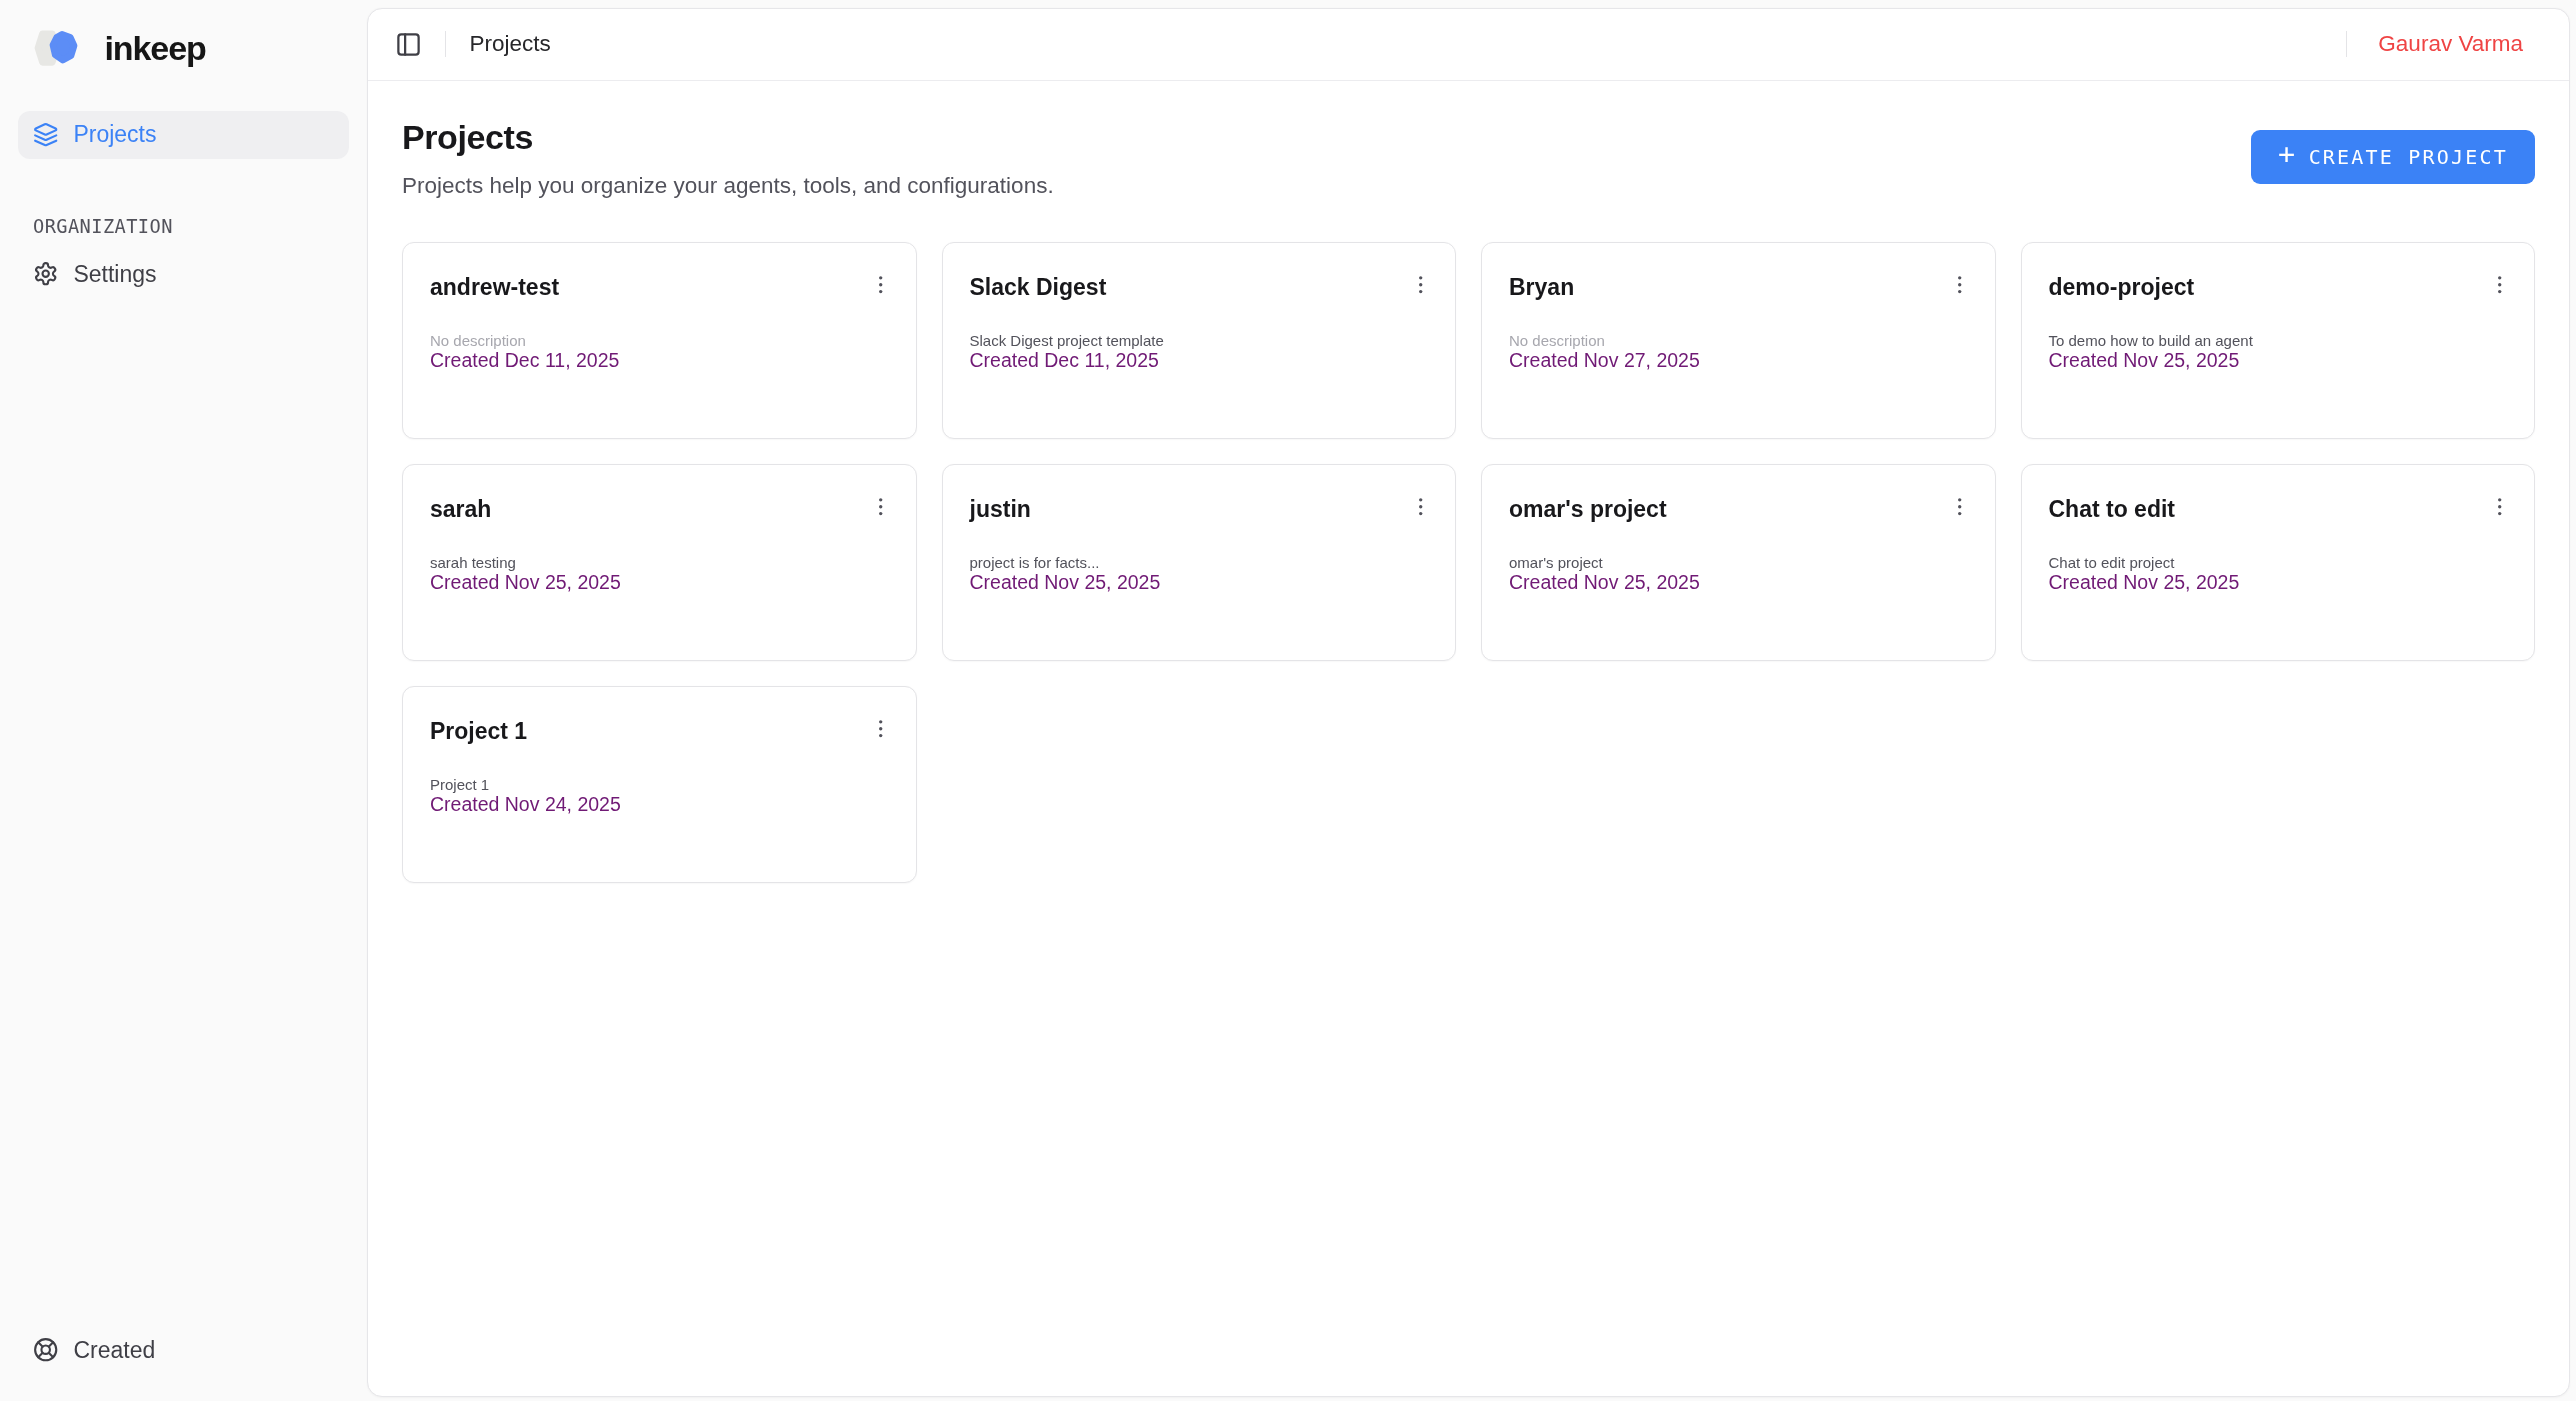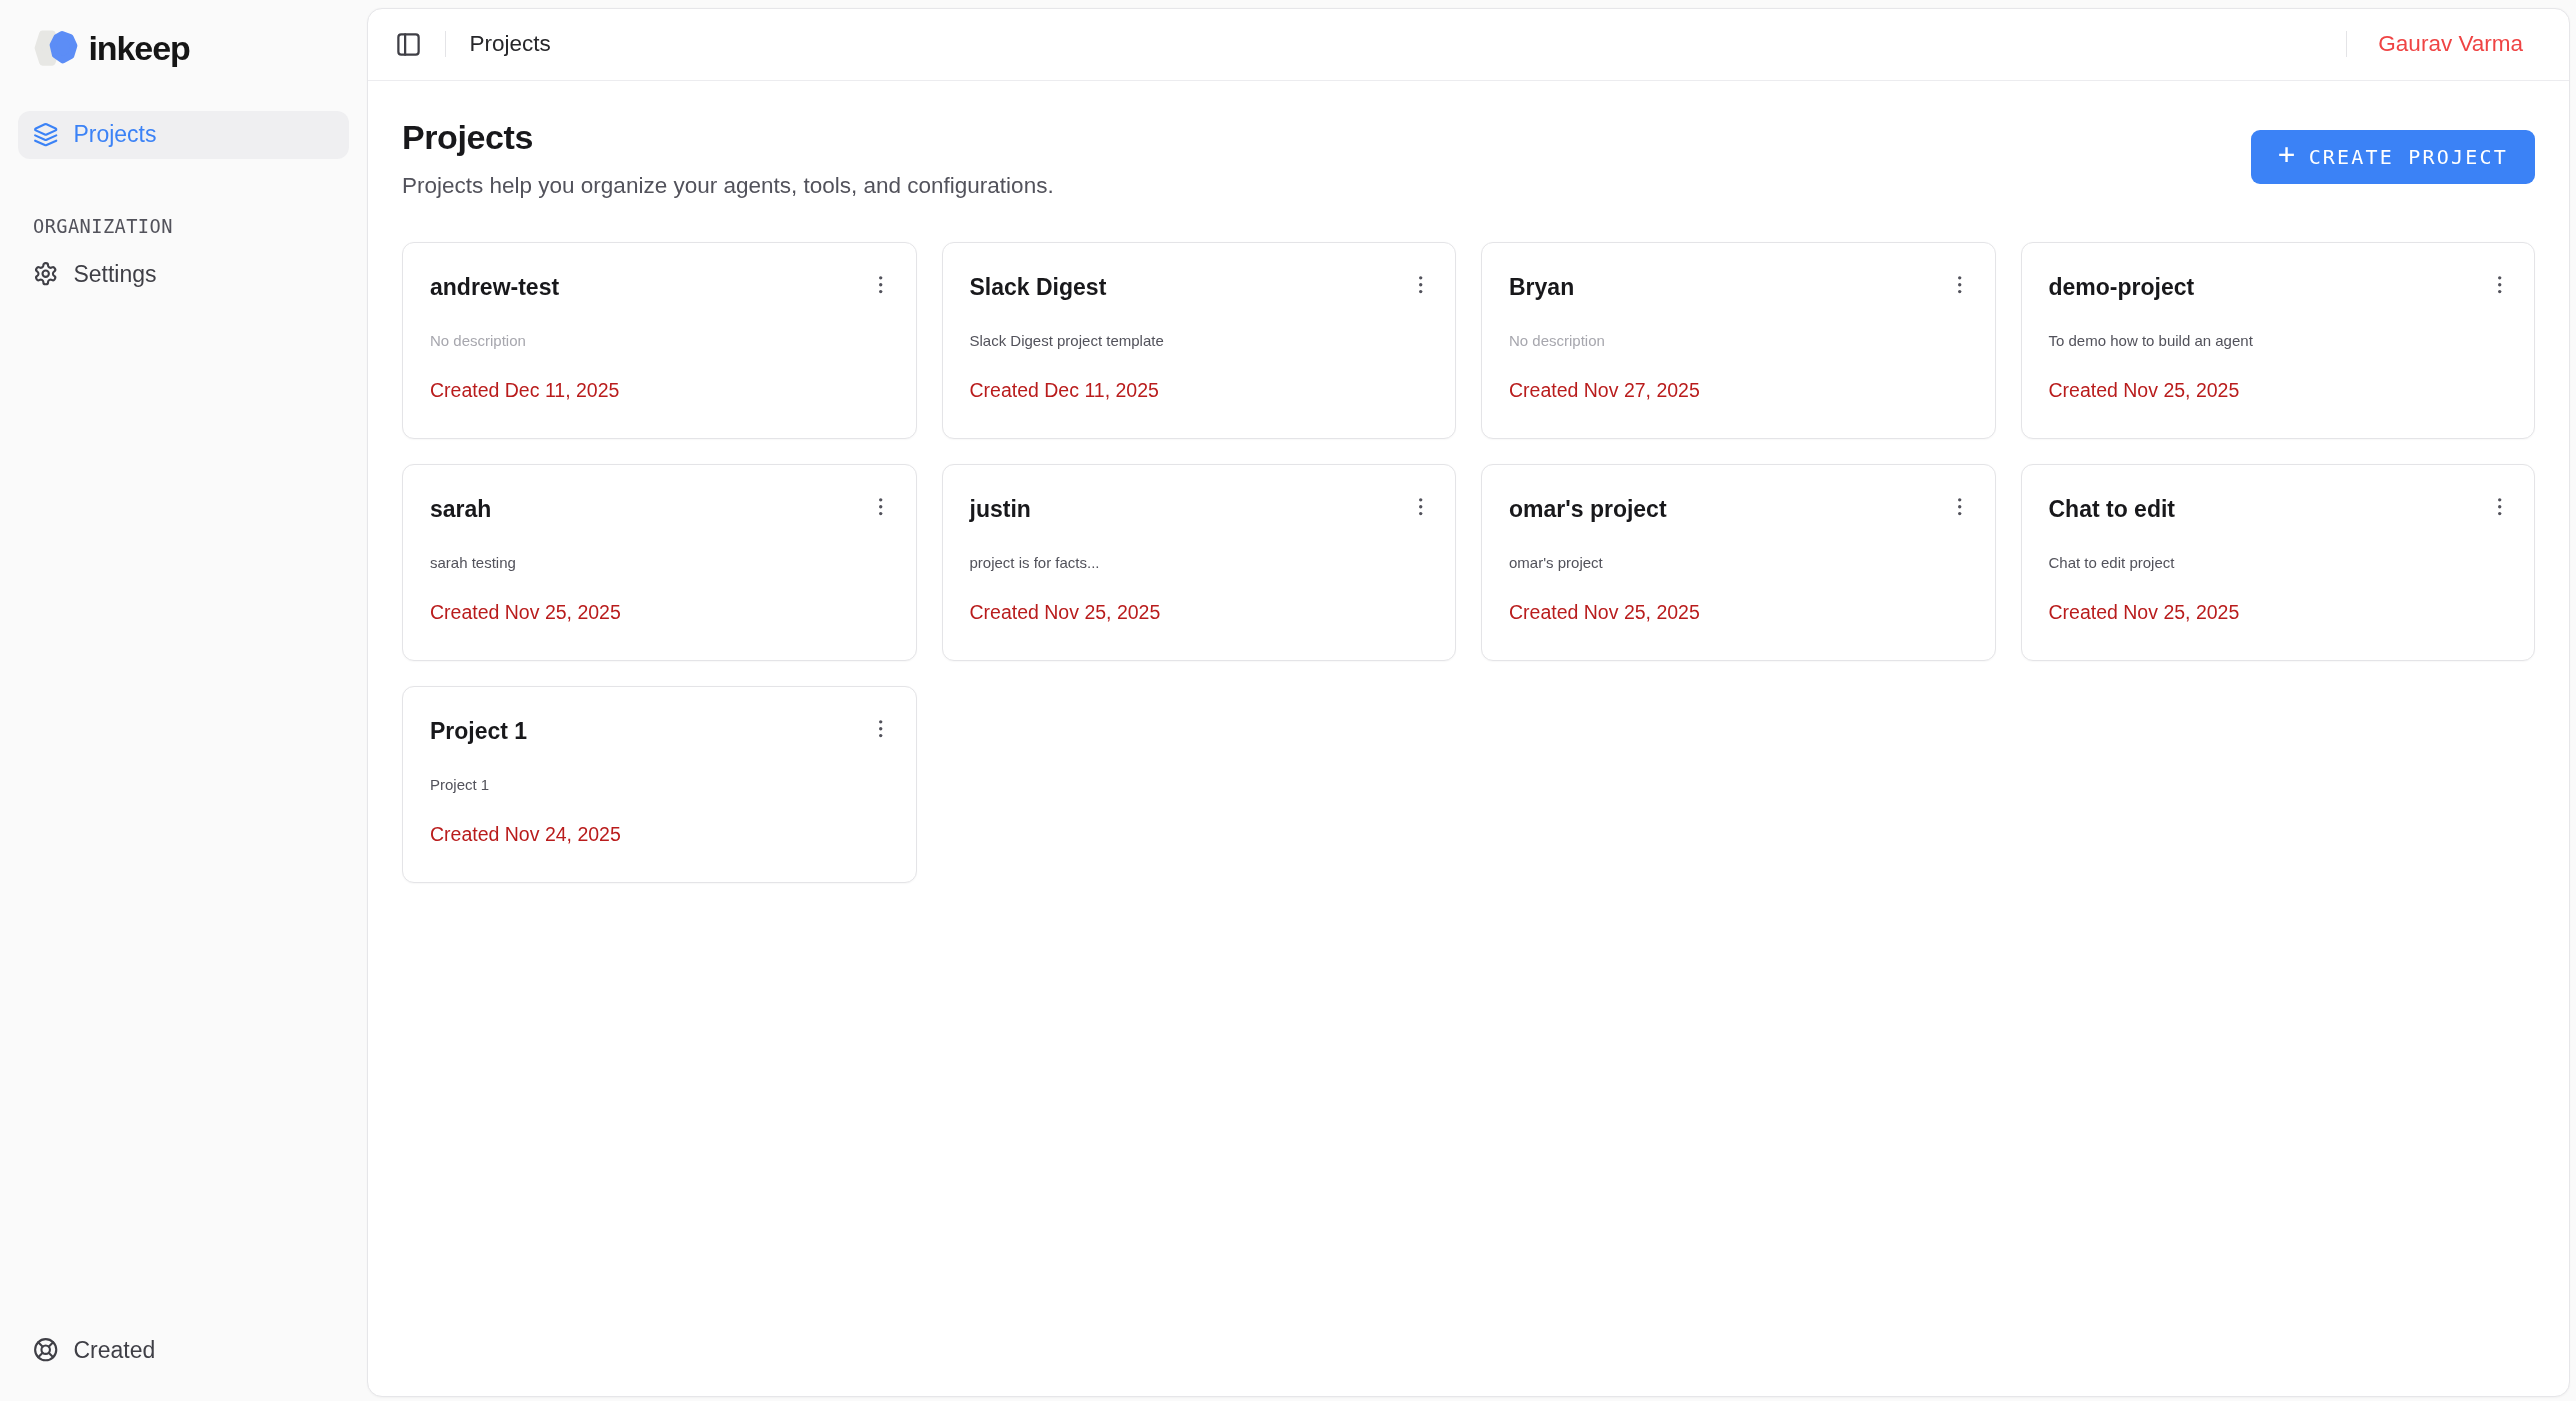--- a/index.html
+++ b/index.html
@@ -11,21 +11,21 @@
     position:relative;
   }
 
   
   .sidebar {
     position:absolute; left:0; top:0; bottom:0; width:367px;
     display:flex; flex-direction:column;
     padding:22.5px 18px 27px 18px;
     background:#fafafa;
   }
-  .logo-row { display:flex; align-items:center; gap:9px; padding:6px 0 0 13.5px; }
+  .logo-row { display:flex; align-items:center; gap:25px; padding:6px 0 0 13.5px; }
   .logo-mark { width:48px; height:36px; flex:0 0 auto; }
   .logo-text { font-size:34px; font-weight:600; letter-spacing:-1.1px; color:#161616; }
 
   .nav-item {
     display:flex; align-items:center; gap:15px;
     height:48px; border-radius:12px; padding:0 15px;
     margin-top:0; cursor:pointer;
     font-size:23px; font-weight:500; color:#3f3f46;
   }
   .nav-item svg { width:25.4px; height:25.4px; stroke:#3f3f46; }
@@ -103,21 +103,21 @@
   .card-head { display:flex; align-items:flex-end; justify-content:space-between; }
   .card-title { font-size:23px; font-weight:600; color:#18181b; }
   .kebab-btn {
     width:33px; height:33px; margin:-6px -9px 0 0;
     border:none; background:transparent; cursor:pointer;
     display:flex; align-items:center; justify-content:center; border-radius:6px;
   }
   .kebab-btn svg { width:25.4px; height:25.4px; fill:#52525b; }
   .card-desc { margin-top:31px; font-size:15px; color:#52525b; }
   .card-desc.muted { color:#a7a7ae; }
-  .card-created { margin-top:30px; font-size:19.5px; color:#b91c1c; }
+  .card-created { font-size:19.5px; color:#701a75; }
 </style>
 </head>
 <body>
 
 <aside class="sidebar">
   <div class="logo-row">
     <svg class="logo-mark" viewBox="0 0 64 48">
       <polygon points="14,5 27,5 33,24 27,43 14,43 8,24" fill="#e7e7e4" stroke="#e7e7e4" stroke-width="9" stroke-linejoin="round"></polygon>
       <polygon points="40,6 51,10 56,21 52,34 41,40 31,33 28,20 33,10" fill="#5c8df6" stroke="#5c8df6" stroke-width="9" stroke-linejoin="round"></polygon>
     </svg>

